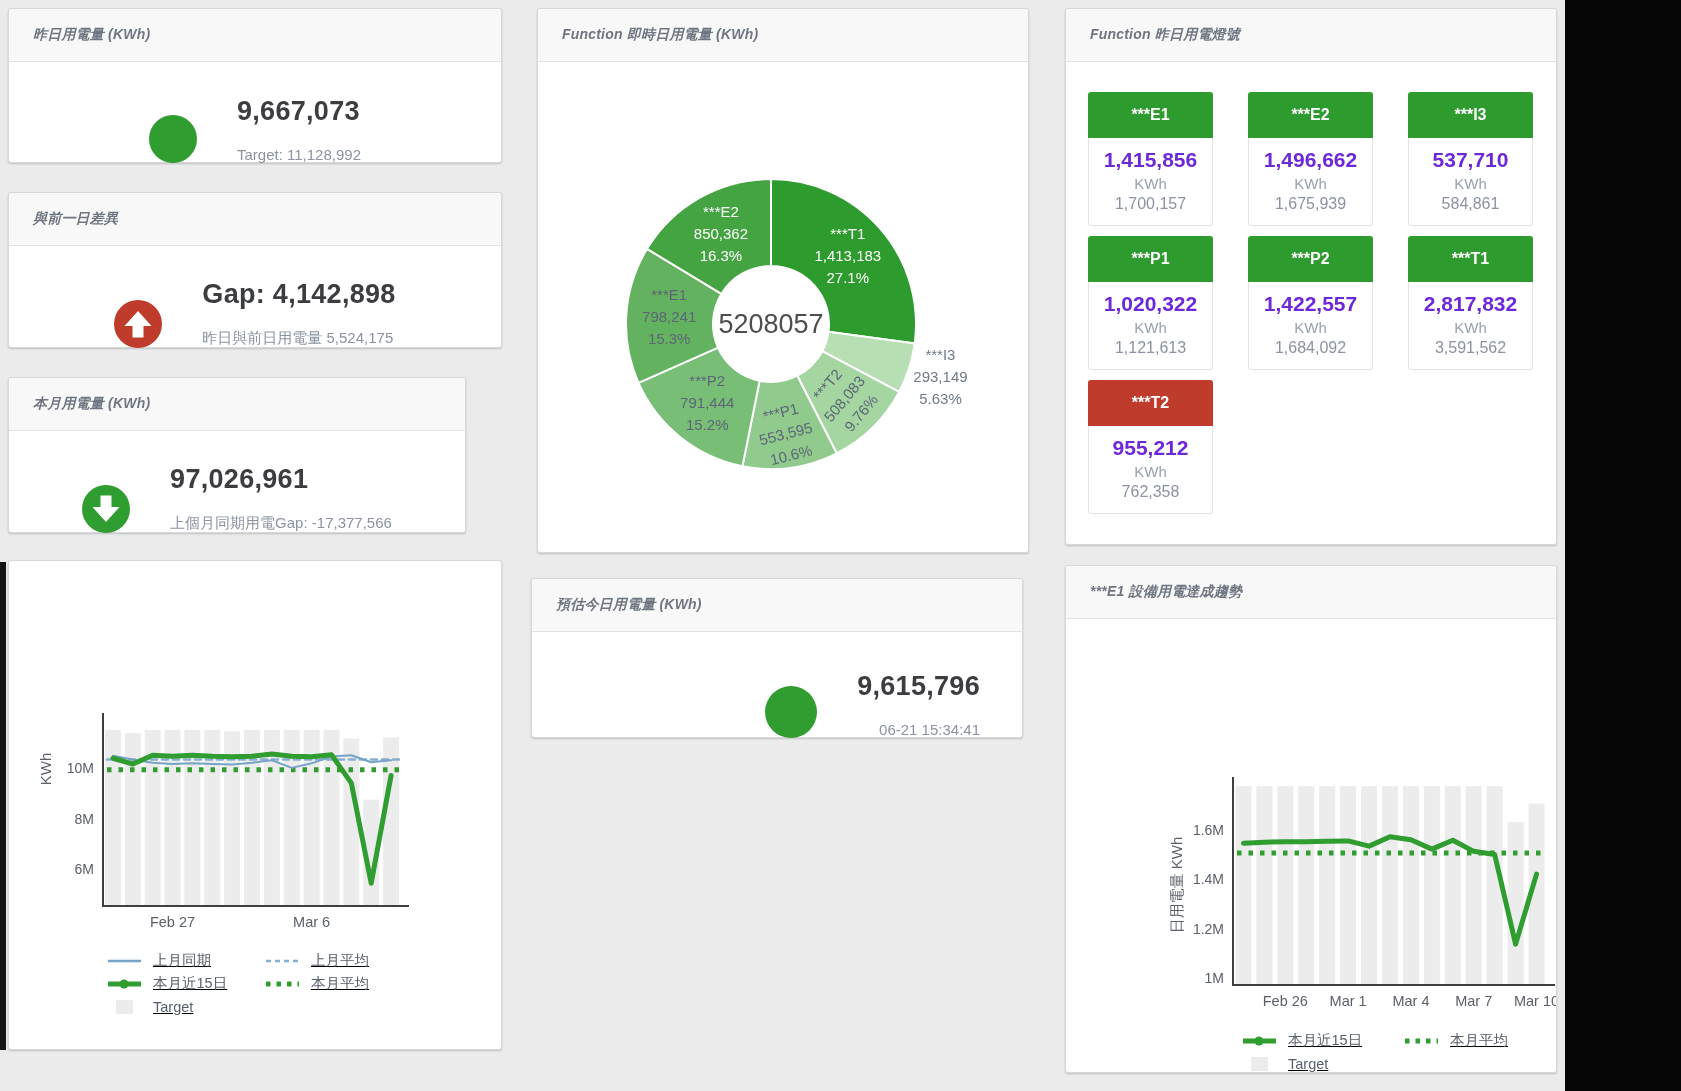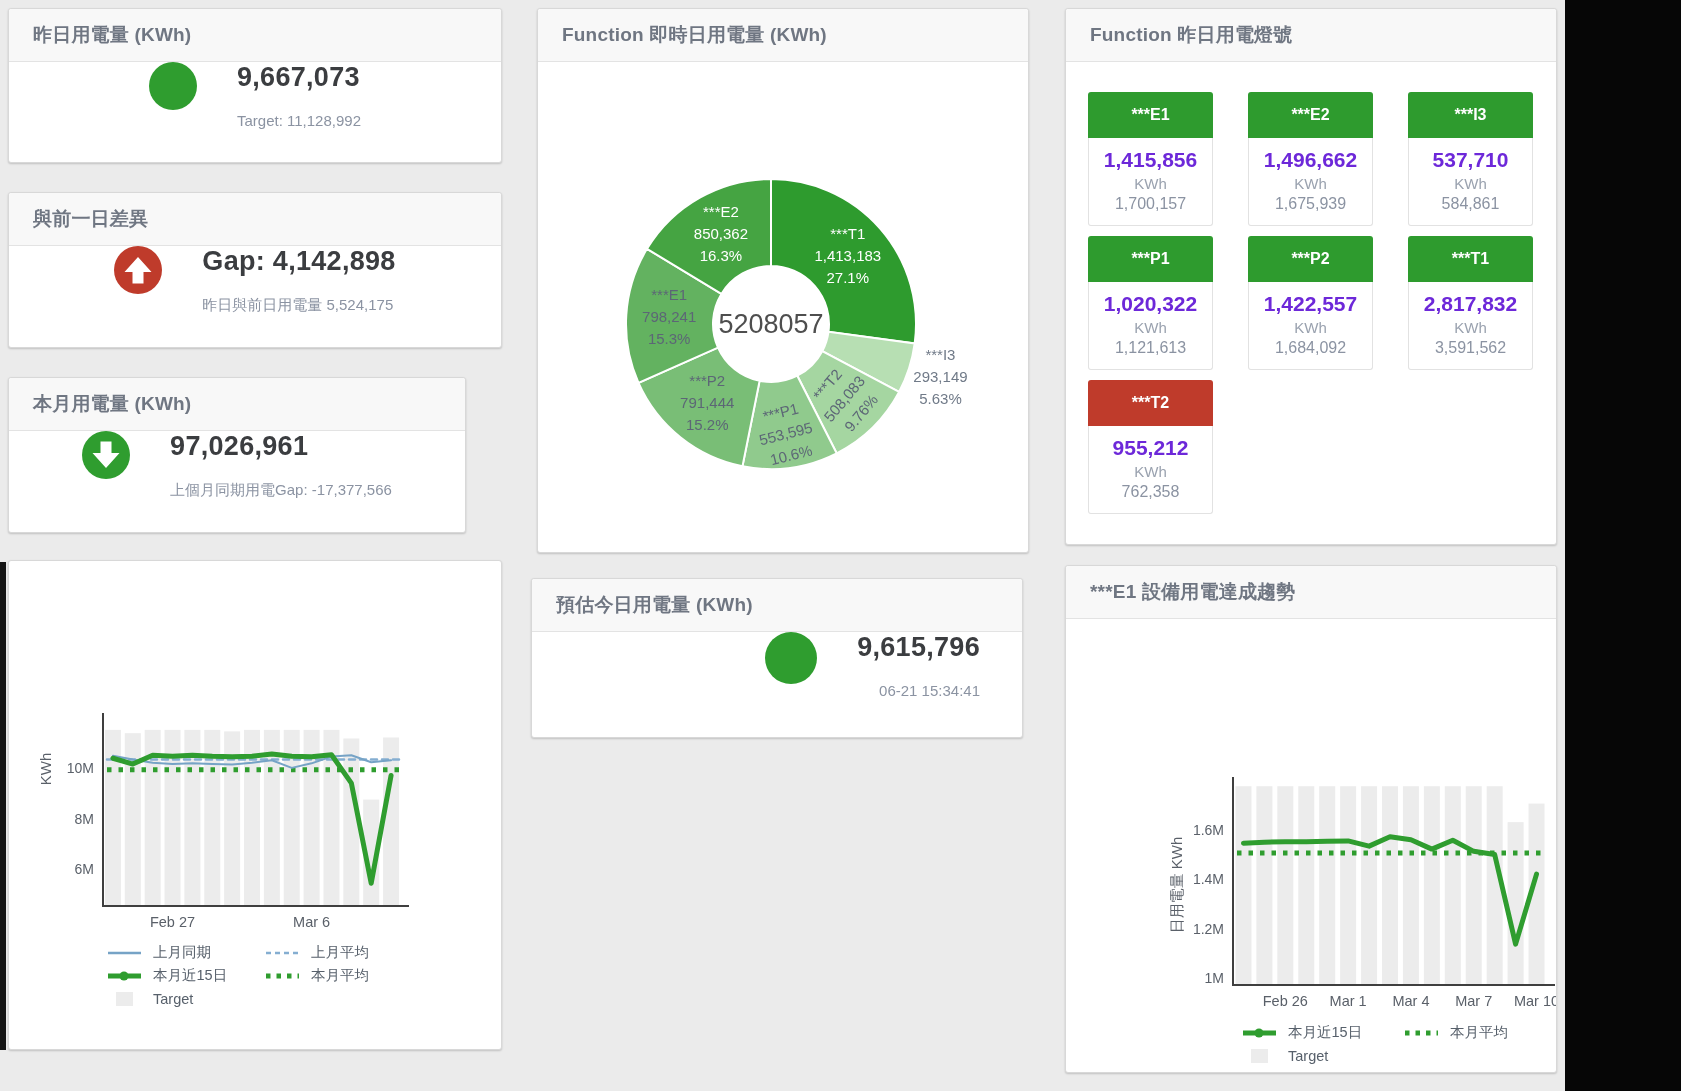--- a/index.html
+++ b/index.html
@@ -14,23 +14,23 @@
   #edge-left{left:0;top:562px;width:6px;height:488px;background:#141414;}
 
   .panel{
     position:absolute;background:#fff;border:1px solid #d8d8d8;border-radius:3px;
     box-shadow:0 1px 2px rgba(0,0,0,.18);box-sizing:border-box;
   }
   .panel-header{
     height:52px;background:#f8f8f8;border-bottom:1px solid #e3e3e3;
     display:flex;align-items:center;padding:0 24px;border-radius:3px 3px 0 0;
   }
-  .panel-title{font-size:19px;font-weight:700;color:#6f7682;letter-spacing:.2px;}
-
-  .stat{display:flex;align-items:flex-start;justify-content:center;gap:40px;height:calc(100% - 52px);}
+  .panel-title{font-size:14px;font-weight:700;color:#6f7682;letter-spacing:.2px;font-style:italic;}
+
+  .stat{display:flex;align-items:flex-end;justify-content:center;gap:40px;height:calc(100% - 52px);}
   .stat.right{justify-content:flex-end;padding-right:42px;}
   .circle{width:48px;height:48px;border-radius:50%;flex:0 0 auto;display:flex;align-items:center;justify-content:center;}
   .circle svg{width:48px;height:48px;display:block;}
   .big{font-size:27px;font-weight:700;color:#3b3d40;letter-spacing:.3px;line-height:1.15;}
   .sub{font-size:15px;color:#8b93a2;margin-top:19px;}
   .stat-text.right-align{text-align:right;}
 
   
   .lights-grid{
     padding:30px 0 0 22px;display:grid;grid-template-columns:repeat(3,125px);
@@ -42,21 +42,21 @@
   .tile-header.green{background:#2e9b2e;}
   .tile-header.red{background:#bf3b2b;}
   .tile-body{background:#fff;border:1px solid #e2e2e2;border-top:none;border-radius:0 0 3px 3px;
     text-align:center;padding:10px 2px 12px;}
   .tile-value{font-size:21px;font-weight:700;color:#6d28d9;}
   .tile-unit{font-size:15px;color:#9aa2af;margin-top:3px;}
   .tile-target{font-size:16px;color:#8b93a2;margin-top:3px;}
 
   svg text{font-family:"Liberation Sans","DejaVu Sans",sans-serif;}
 
-  .legend{display:grid;margin-top:4px;}
+  .legend{display:grid;margin-top:12px;text-decoration:underline;}
   #compare-legend{margin-left:98px;grid-template-columns:158px 158px;}
   #trend-legend{margin-left:176px;grid-template-columns:162px 162px;}
   .legend-item{display:flex;align-items:center;gap:10px;height:23px;font-size:14.5px;color:#57606b;}
   .legend-item svg{display:block;}
 </style>
 </head>
 <body>
 
 <div class="edge" id="edge-right"></div>
 <div class="edge" id="edge-left"></div>

